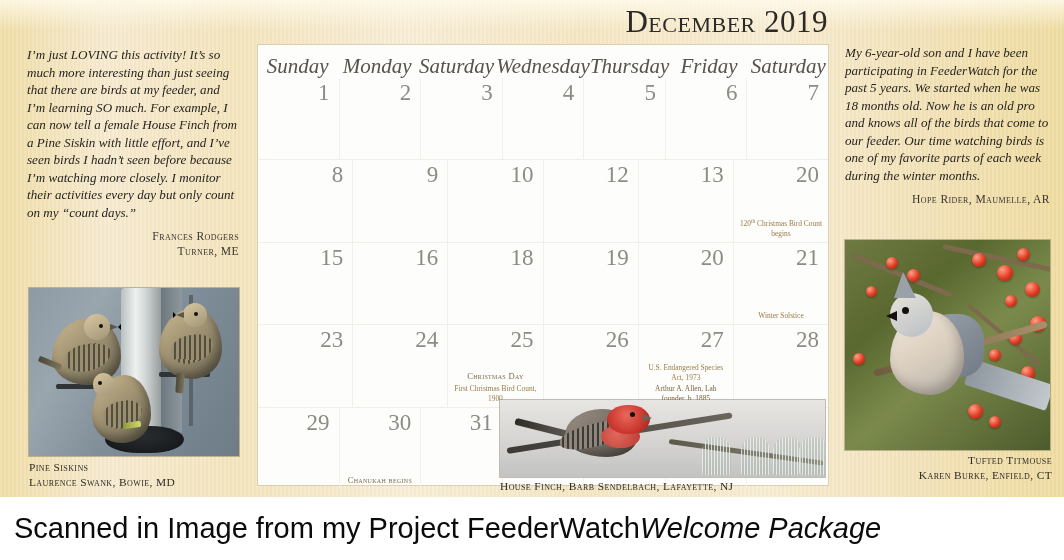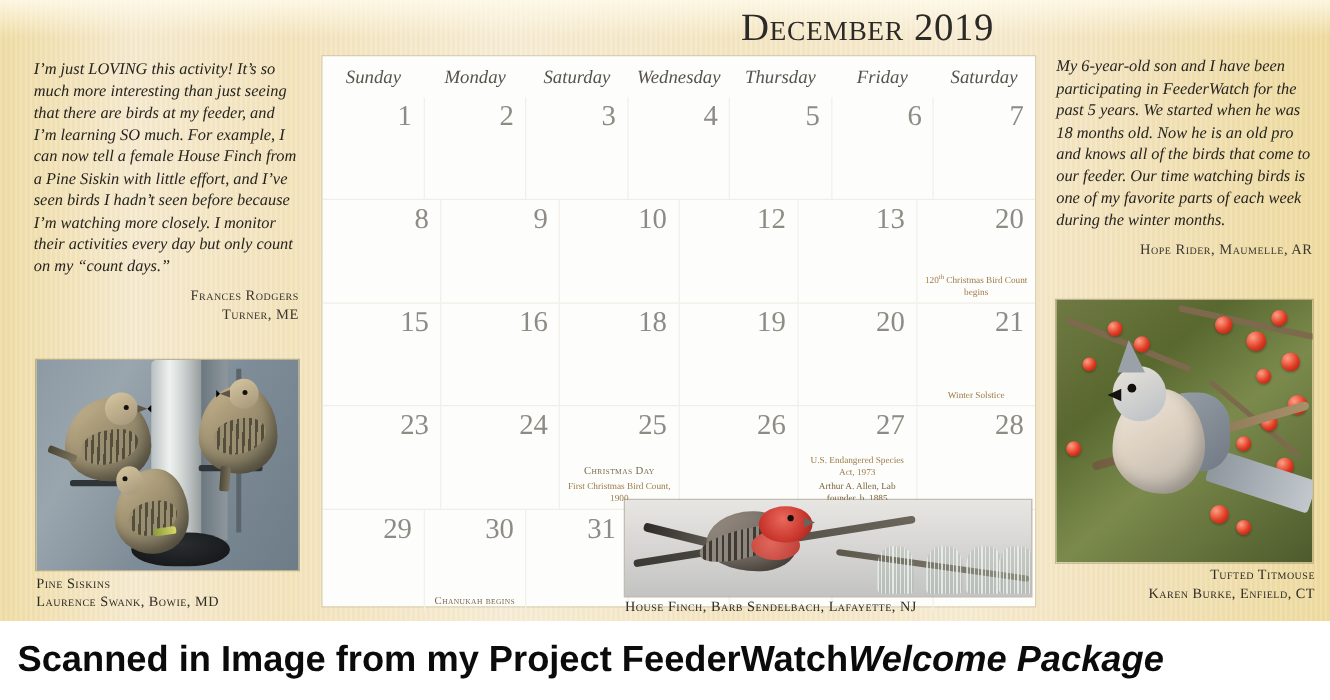--- a/index.html
+++ b/index.html
@@ -22,36 +22,36 @@
     opacity:.5;
   }
   .paper-top-fade{
     position:absolute;left:0;top:0;width:1064px;height:30px;
     background:linear-gradient(180deg,rgba(255,250,235,.85),rgba(255,250,235,0));
   }
 
   
   .month-title{
     position:absolute;left:560px;top:4px;width:300px;height:40px;
-    text-align:center;padding-right:32px;box-sizing:border-box;
+    text-align:right;padding-right:32px;box-sizing:border-box;
     font-family:"Liberation Serif",serif;
     font-size:31px;letter-spacing:.5px;color:#2c2a26;
     font-variant:small-caps;
   }
 
   
   .calendar{
     position:absolute;left:258px;top:45px;width:570px;height:440px;
     background:#fdfdfb;
     box-shadow:0 0 0 1px rgba(170,160,130,.35);
   }
   .dow-row{display:flex;height:33px;}
   .dow{
     flex:1 1 0;text-align:center;
-    font-size:15px;font-style:italic;color:#56534c;
+    font-size:21px;font-style:italic;color:#56534c;
     padding-top:9px;box-sizing:border-box;
     font-family:"Liberation Serif",serif;
   }
   .weeks{position:relative;}
   .week{display:flex;height:81.4px;border-top:1px solid #f0eee6;}
   .week:first-child{border-top:none;}
   .cell{
     flex:1 1 0;position:relative;border-left:1px solid #f2f0e8;
     box-sizing:border-box;
   }
@@ -107,21 +107,20 @@
 
   
   .scanbar{
     position:absolute;left:0;top:497px;width:1064px;height:63px;
     background:#ffffff;
     display:flex;align-items:center;
     font-family:"Liberation Sans",sans-serif;
     font-size:29px;color:#0b0b0b;
     padding-left:14px;box-sizing:border-box;
     white-space:nowrap;
-    font-weight:bold;
   }
   .scanbar .ital{font-style:italic;}
 
   
   
   .sk-bg{position:absolute;inset:0;
     background:
       linear-gradient(120deg,#8d9aa4 0%,#9aa6ae 25%,#7f8d98 55%,#6e7c88 100%);
   }
   .sk-tube{position:absolute;left:44%;top:0;width:20%;height:86%;

